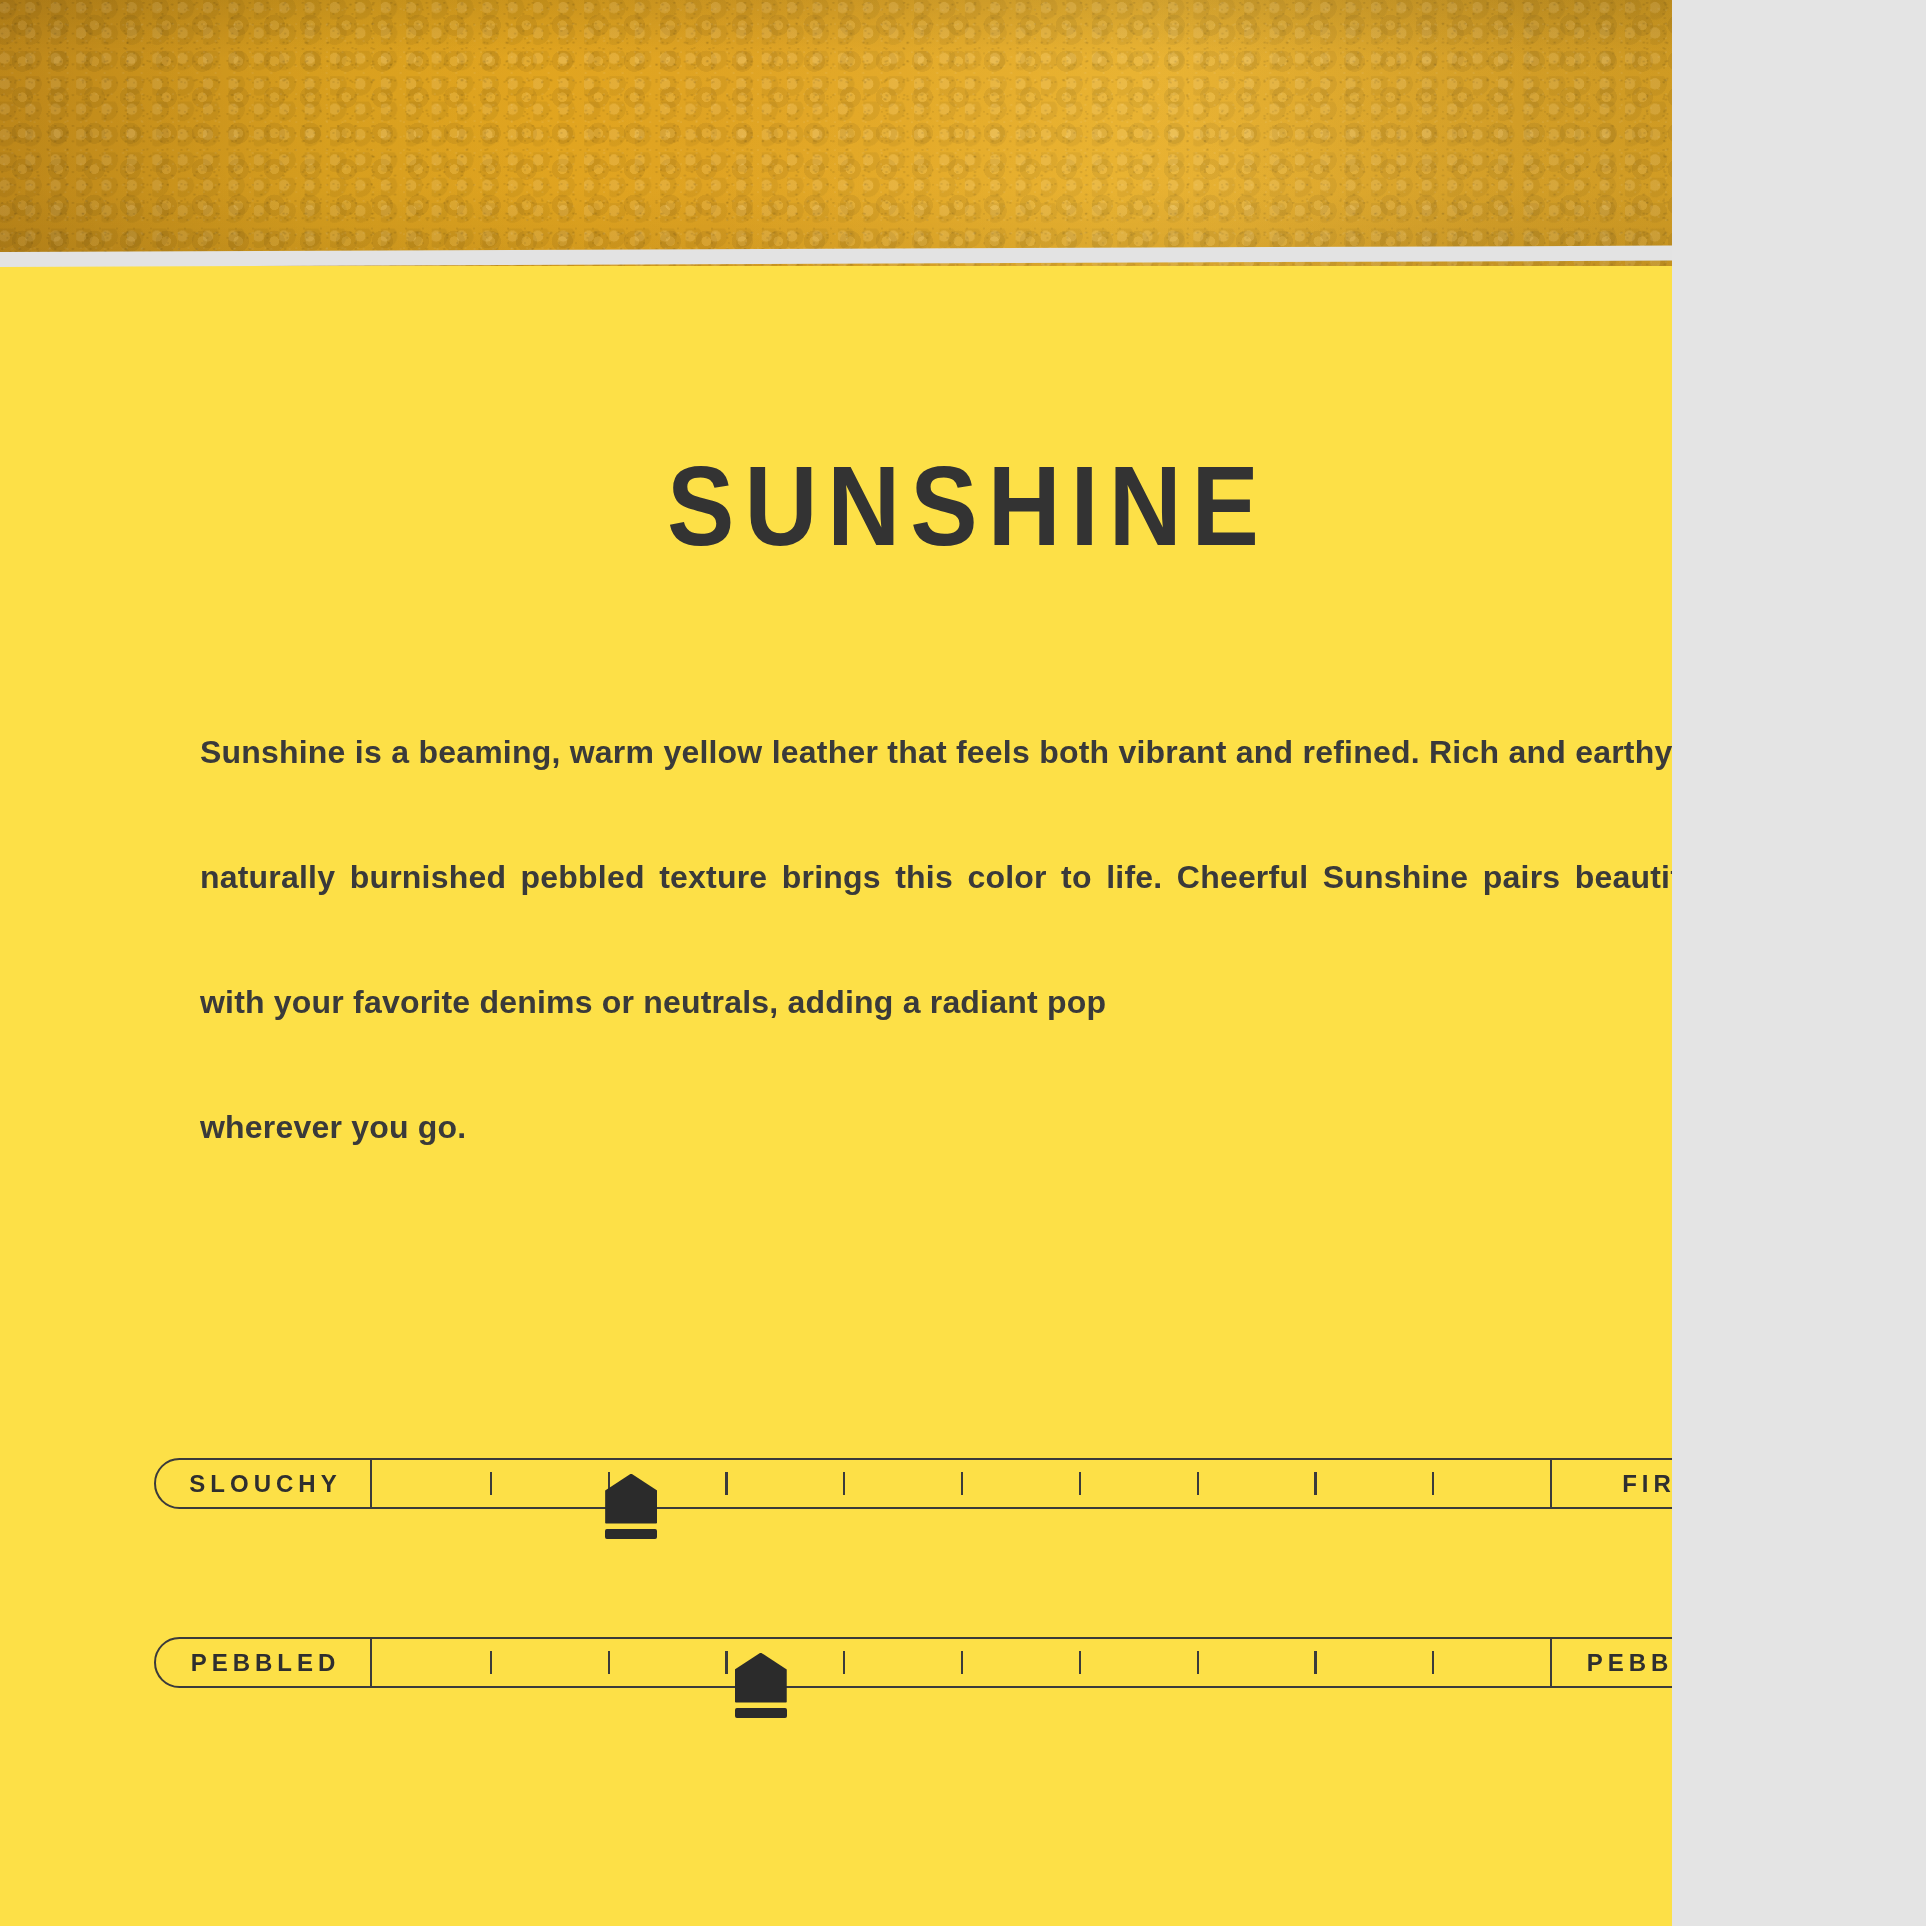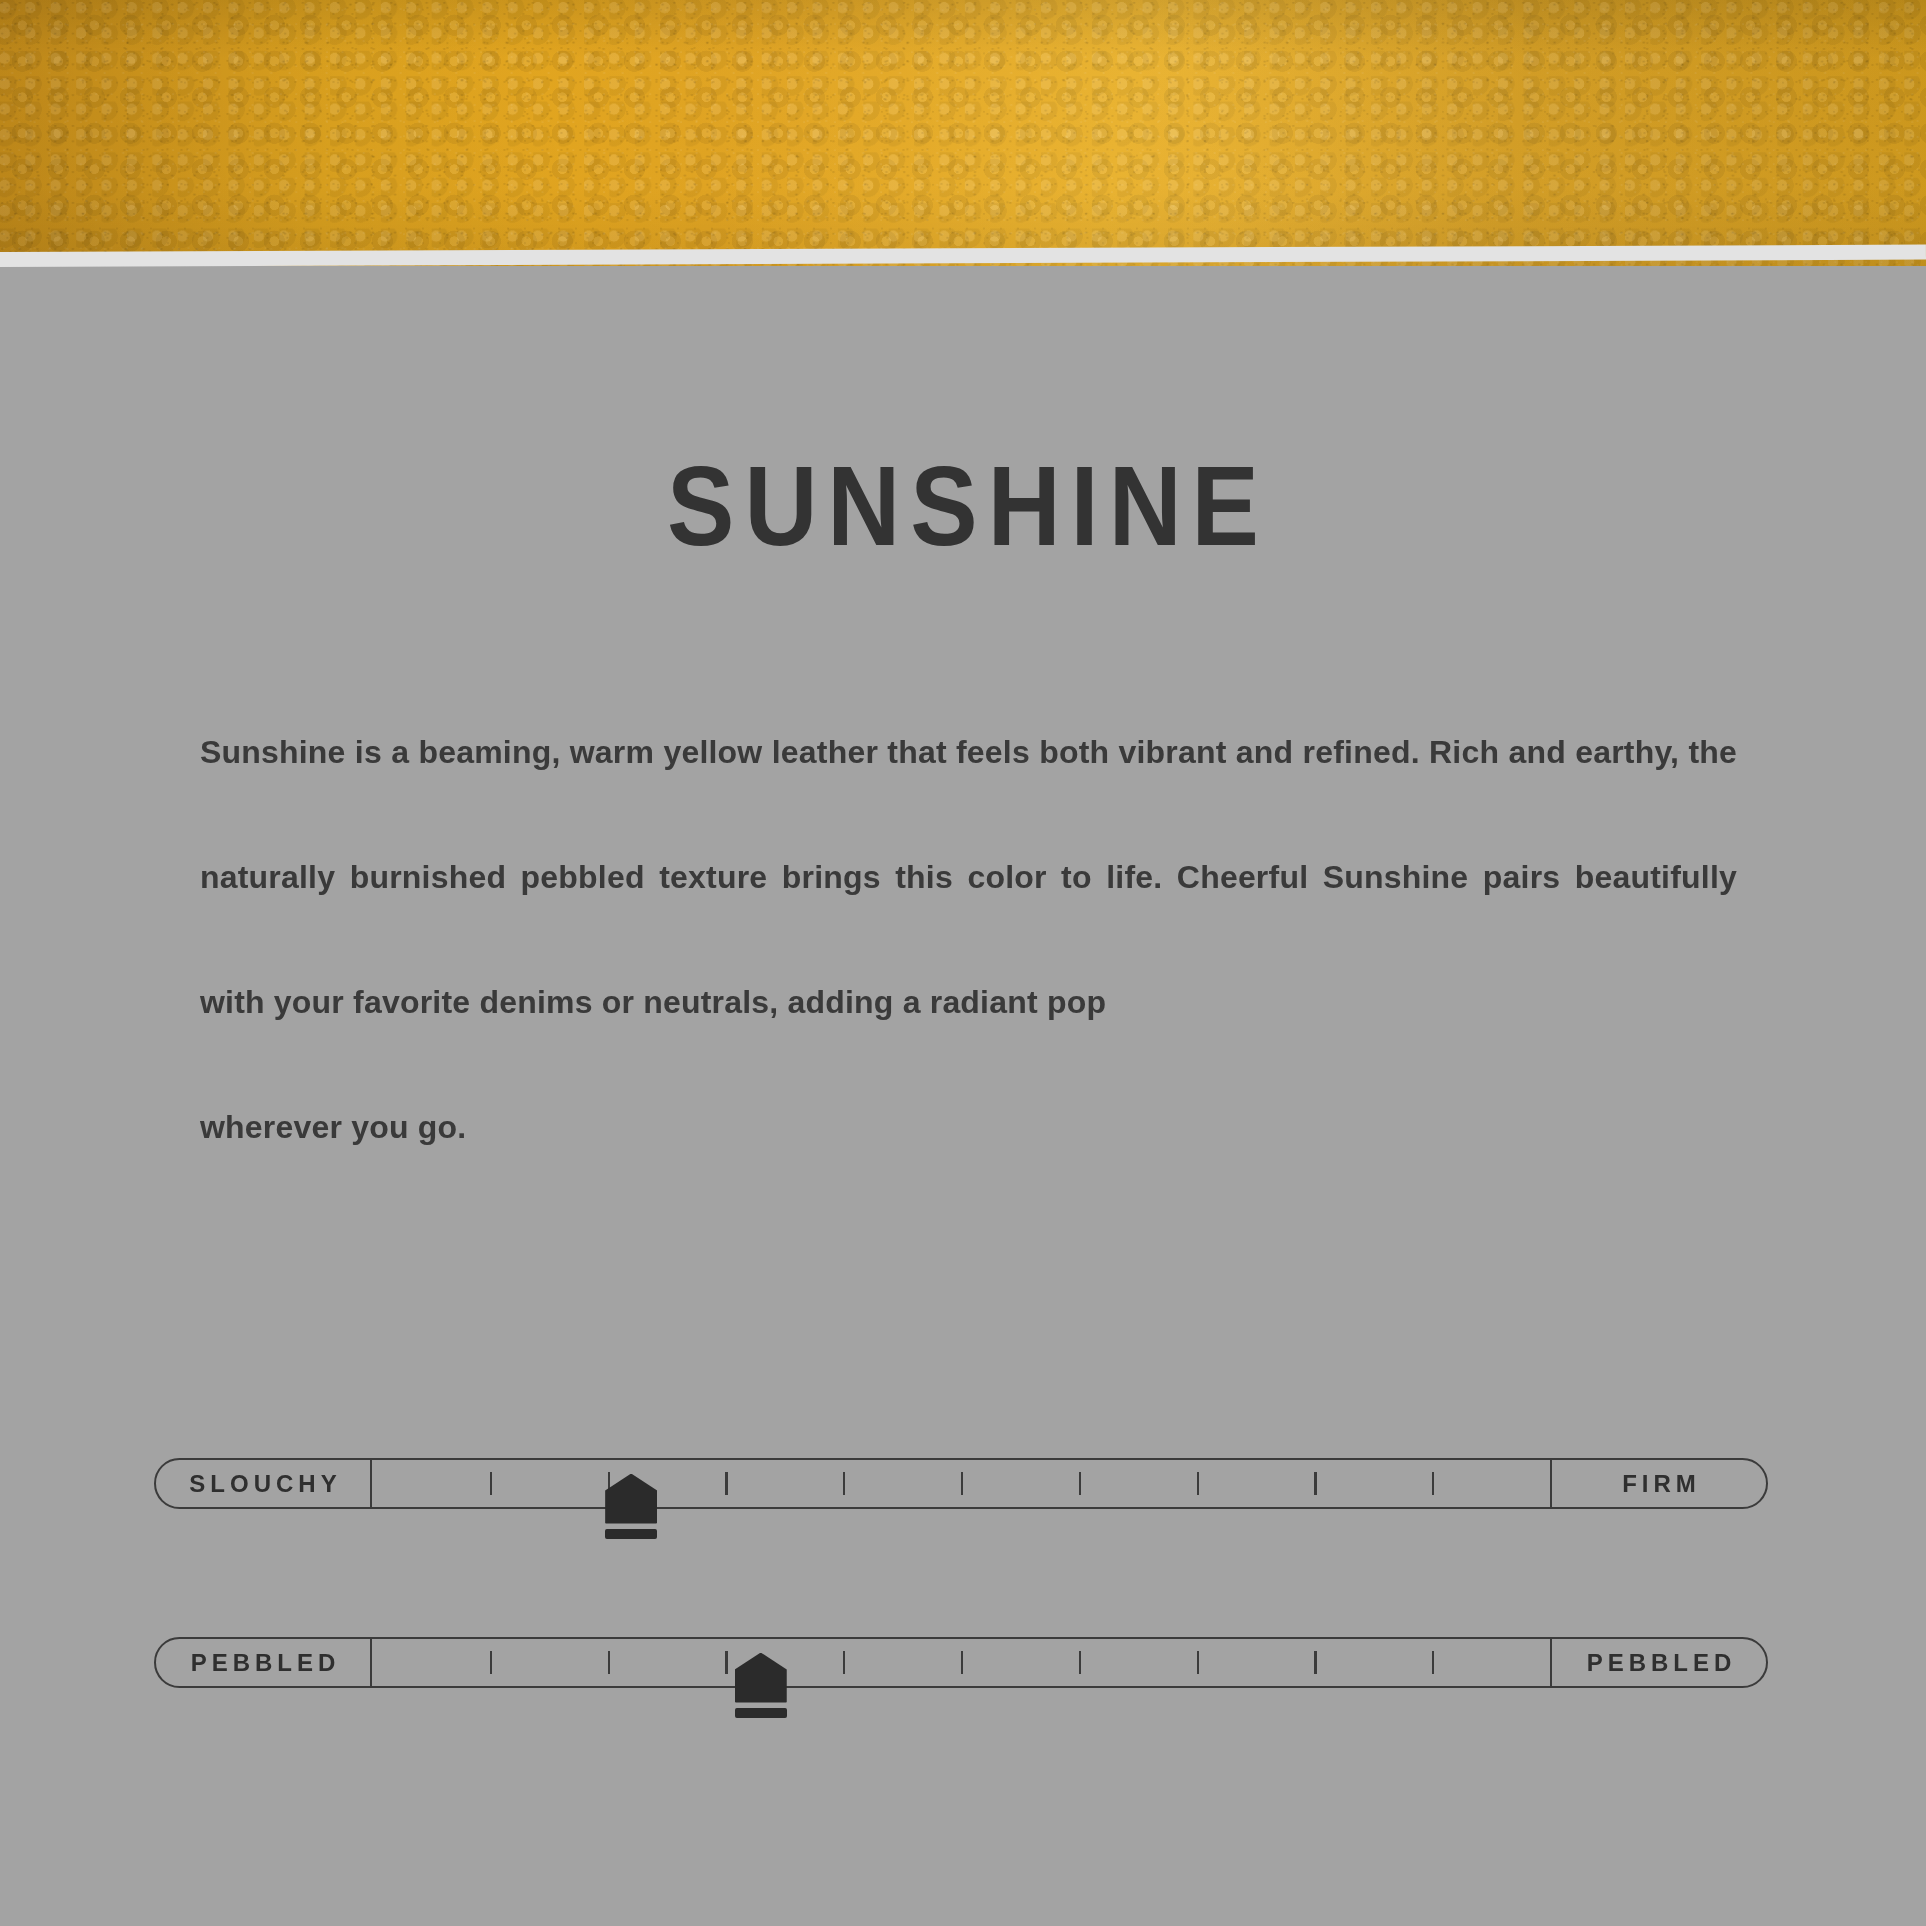--- a/index.html
+++ b/index.html
@@ -9,23 +9,23 @@
   }
   body {
     width: 1926px;
     height: 1926px;
     font-family: "Liberation Sans", sans-serif;
     overflow: hidden;
   }
 
   .card {
     position: relative;
-    width: 1926px;
+    width: 1672px;
     height: 1926px;
-    background: #a3a3a3;
+    background: #fde047;
     overflow: hidden;
   }
 
   
   .swatch {
     position: absolute;
     top: 0;
     left: 0;
     width: 1926px;
     height: 266px;

